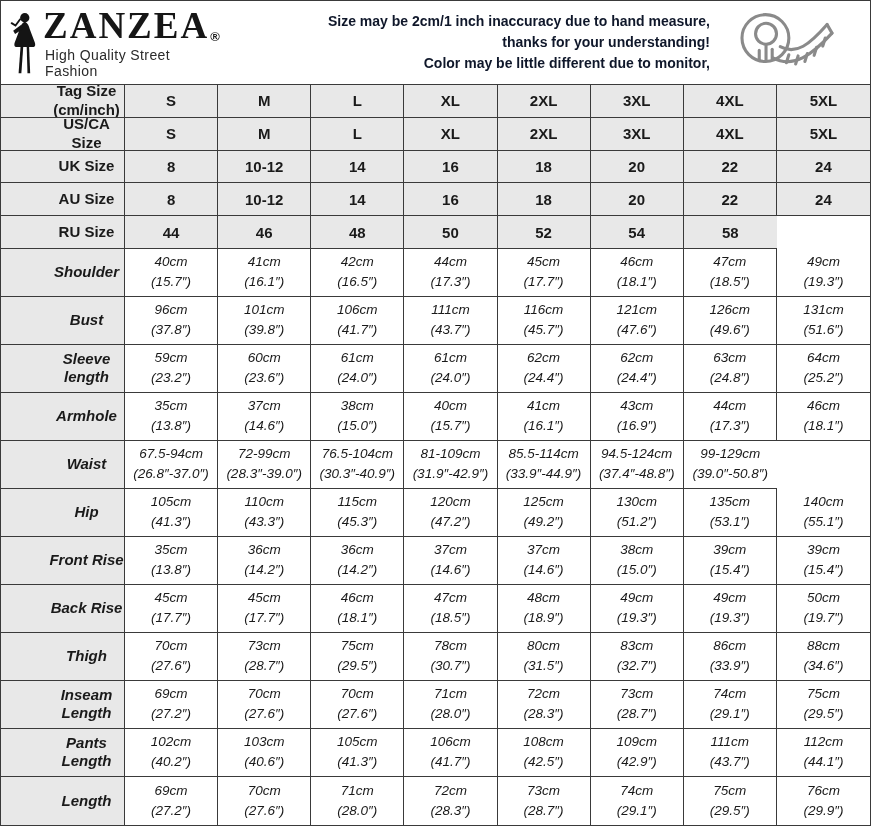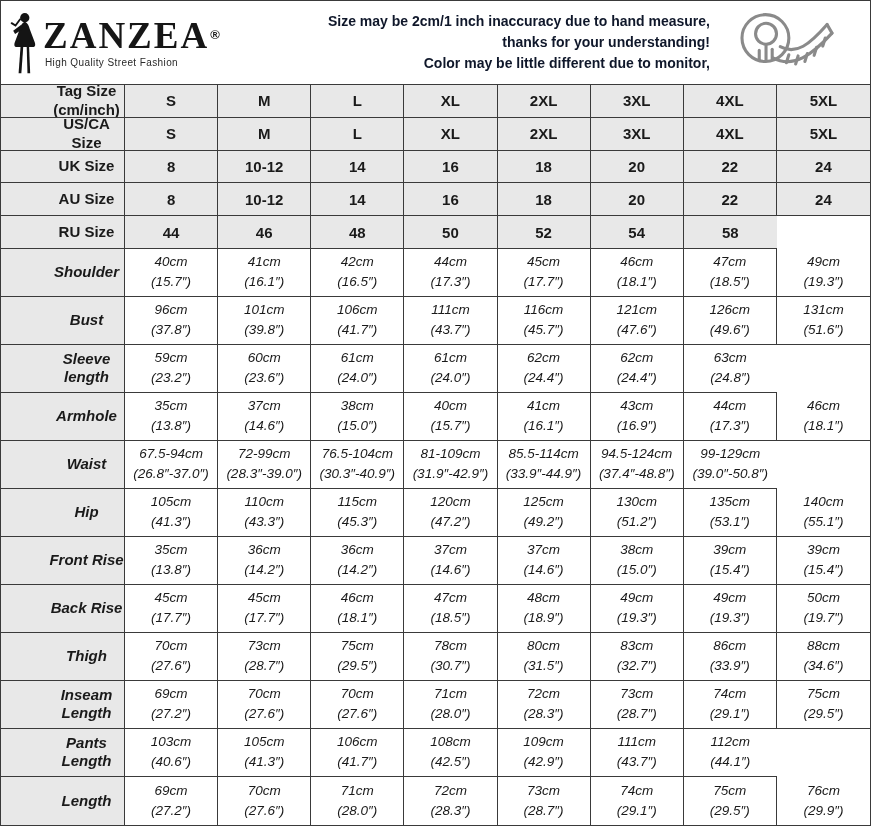--- a/index.html
+++ b/index.html
@@ -5,24 +5,24 @@
   * { margin:0; padding:0; box-sizing:border-box; }
   html,body { background:#fff; }
   body { width:871px; font-family:"Liberation Sans","DejaVu Sans",sans-serif; color:#1a1a1a; }
   .page { width:871px; height:826px; border:1px solid #3a3a3a; background:#fff; overflow:hidden; }
 
   
   .header { height:83px; display:flex; align-items:center; padding:0 10px 0 6px; }
   .logo { width:214px; display:flex; align-items:center; }
   .figure-svg { width:34px; height:66px; flex:0 0 auto; margin-top:2px; }
   .brand-block { margin-left:2px; }
-  .brand-line { display:flex; align-items:center; }
+  .brand-line { display:flex; align-items:flex-end; }
   .brand-name { font-family:"Liberation Serif","DejaVu Serif",serif; font-weight:700; font-size:37px; line-height:1; letter-spacing:2px; color:#161616; }
   .brand-reg { font-size:13px; font-weight:700; margin-left:1px; margin-top:-2px; }
-  .brand-tagline { font-size:10px; letter-spacing:0.4px; color:#2a2a2a; margin-top:3px; padding-left:2px; }
+  .brand-tagline { font-size:14px; letter-spacing:0.4px; color:#2a2a2a; margin-top:3px; padding-left:2px; }
   .notice { flex:1; text-align:right; font-weight:700; font-size:14px; line-height:1.5; color:#0f172a; padding:0 4px; }
   .notice div { display:block; }
   .tape-wrap { width:146px; display:flex; justify-content:center; }
   .tape-svg { width:126px; height:74px; }
 
   
   .size-table { border-top:1px solid #3a3a3a; }
   .trow { display:grid; grid-template-columns:124px repeat(8, 1fr); }
   .trow.size { height:32.8px; }
   .trow.measure { height:48px;font-style:italic; }
@@ -195,20 +195,22 @@
       <div class="cell val">61cm
 (24.0″)</div>
       <div class="cell val">61cm
 (24.0″)</div>
       <div class="cell val">62cm
 (24.4″)</div>
       <div class="cell val">62cm
 (24.4″)</div>
       <div class="cell val">63cm
 (24.8″)</div>
+      <div class="cell val">64cm
+(25.2″)</div>
     </div>
 
     <div class="trow measure">
       <div class="cell label">Armhole</div>
       <div class="cell val">35cm
 (13.8″)</div>
       <div class="cell val">37cm
 (14.6″)</div>
       <div class="cell val">38cm
 (15.0″)</div>
@@ -337,20 +339,22 @@
       <div class="cell val">73cm
 (28.7″)</div>
       <div class="cell val">74cm
 (29.1″)</div>
       <div class="cell val">75cm
 (29.5″)</div>
     </div>
 
     <div class="trow measure">
       <div class="cell label">Pants Length</div>
+      <div class="cell val">102cm
+(40.2″)</div>
       <div class="cell val">103cm
 (40.6″)</div>
       <div class="cell val">105cm
 (41.3″)</div>
       <div class="cell val">106cm
 (41.7″)</div>
       <div class="cell val">108cm
 (42.5″)</div>
       <div class="cell val">109cm
 (42.9″)</div>

